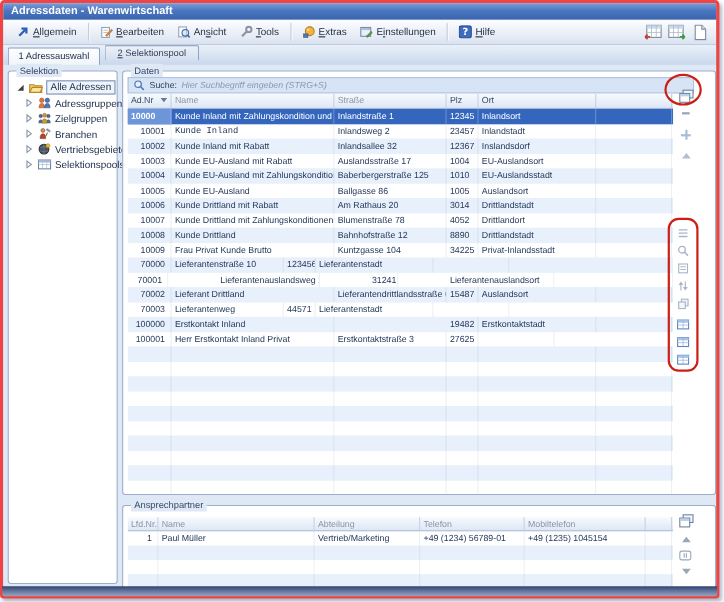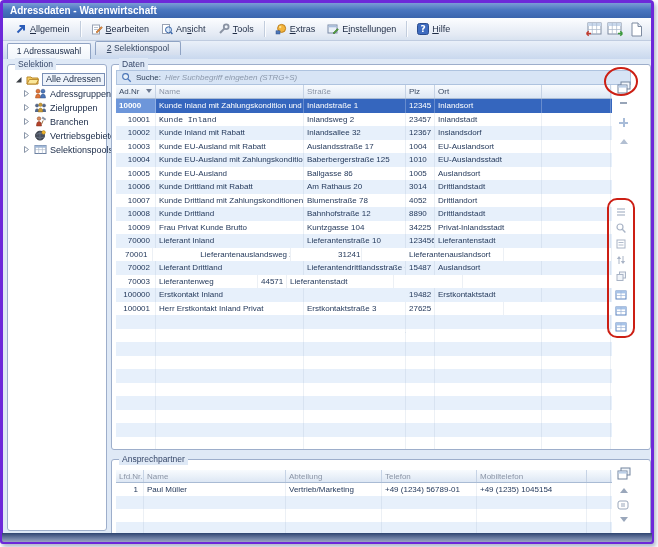--- a/index.html
+++ b/index.html
@@ -1,19 +1,19 @@
 <!DOCTYPE html>
 <html><head>
 <meta charset="utf-8">
 <style>
   html,body{margin:0;padding:0;background:#fff;width:658px;height:547px;overflow:hidden;
     font-family:"Liberation Sans",sans-serif;-webkit-font-smoothing:antialiased;}
   .stage{position:relative;width:658px;height:547px;background:#fff;}
   .window{position:absolute;left:0;top:0;width:648px;height:538px;background:#DFE9F6;
-    border:3px solid #6d28d9;border-radius:4px 4px 3px 3px;box-shadow:2px 3px 4px rgba(110,125,155,.55);}
+    border:3px solid #ef4444;border-radius:4px 4px 3px 3px;box-shadow:2px 3px 4px rgba(110,125,155,.55);}
   .bottom-band{position:absolute;left:-1px;right:-1px;bottom:-1px;height:9px;
     background:linear-gradient(#2E4470,#6B7CA2 55%,#97A5BF);border-radius:0 0 2px 2px;}
   
   .titlebar{position:absolute;left:0;top:0;width:648px;height:15px;
     background:linear-gradient(180deg,#7B9CD6 0%,#4A76C0 45%,#3A64AD 100%);
     color:#fff;font-size:10px;font-weight:bold;line-height:15px;padding-left:7px;box-sizing:border-box;
     white-space:nowrap;}
   
   .menubar{position:absolute;left:0;top:15px;width:648px;height:23px;
     background:linear-gradient(#FCFDFF,#E4EAF4 75%,#D8E2F0);border-bottom:1px solid #C0CCE0;
@@ -379,21 +379,20 @@
             <div class="grow" style="height: 13.5px;">
               <div class="gcell num" style="width: 40px;">10009</div>
               <div class="gcell" style="width: 148px;">Frau Privat Kunde Brutto</div>
               <div class="gcell" style="width: 102px;">Kuntzgasse 104</div>
               <div class="gcell" style="width: 29px;">34225</div>
               <div class="gcell" style="width: 107px;">Privat-Inlandsstadt</div>
               <div class="gcell" style="width: 69px;"></div>
             </div>
             <div class="grow alt" style="height: 13.5px;">
               <div class="gcell num" style="width: 40px;">70000</div>
-              <div class="gcell" style="width: 148px;">Lieferant Inland</div>
               <div class="gcell" style="width: 102px;">Lieferantenstraße 10</div>
               <div class="gcell" style="width: 29px;">123456</div>
               <div class="gcell" style="width: 107px;">Lieferantenstadt</div>
               <div class="gcell" style="width: 69px;"></div>
             </div>
             <div class="grow" style="height: 13.5px; gap: 44px;">
               <div class="gcell num" style="width: 40px;">70001</div>
               <div class="gcell" style="width: 102px;">Lieferantenauslandsweg 2</div>
               <div class="gcell" style="width: 29px;">31241</div>
               <div class="gcell" style="width: 107px;">Lieferantenauslandsort</div>

